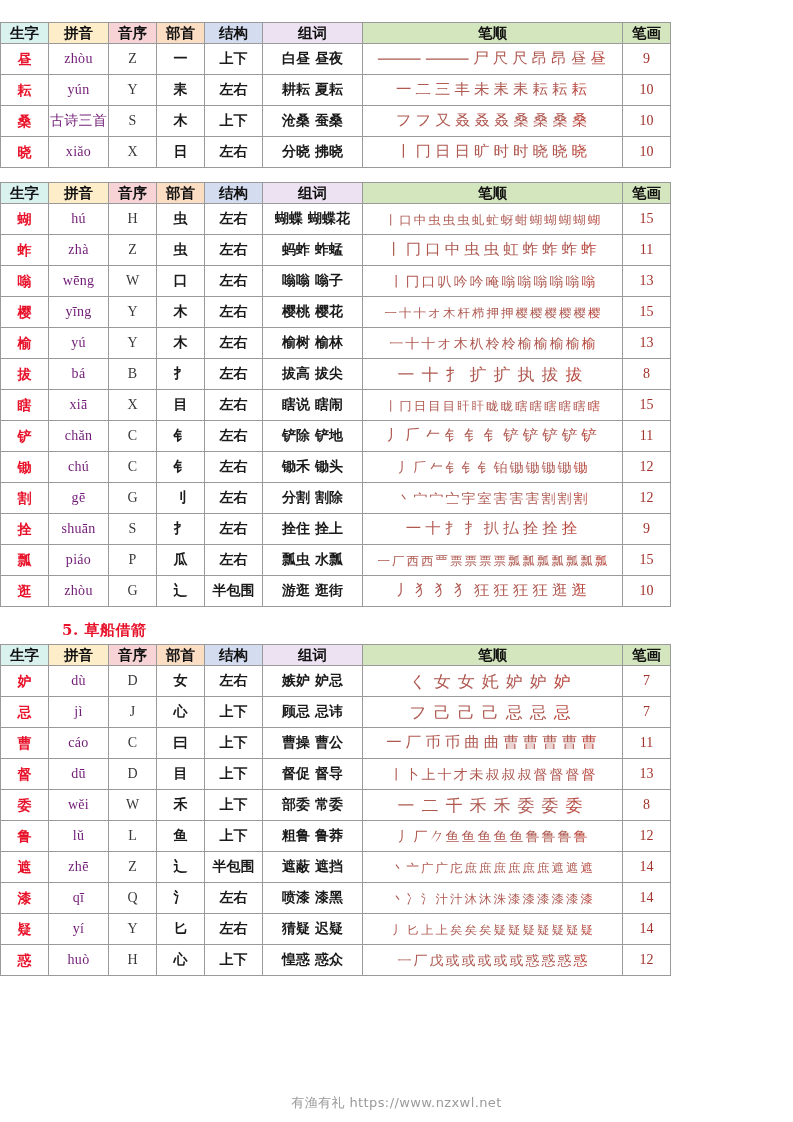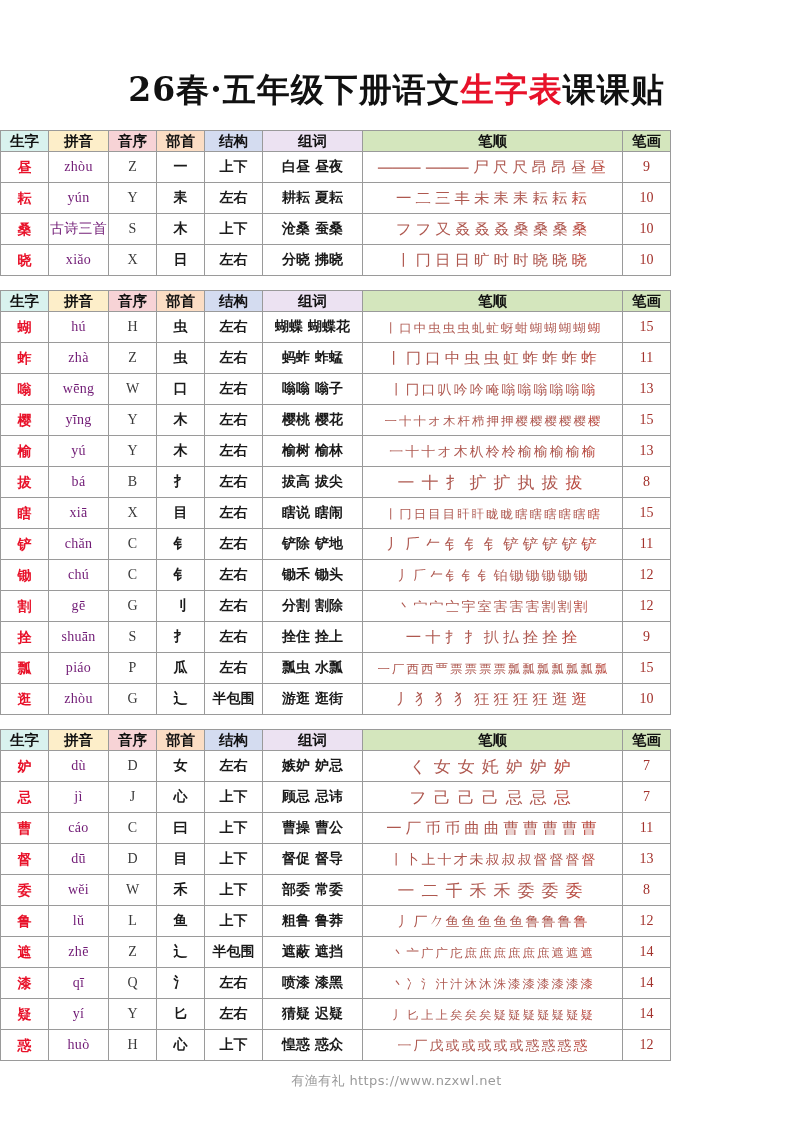--- a/index.html
+++ b/index.html
@@ -123,23 +123,20 @@
     color:#9a9a9a;
     font-family:"DejaVu Sans","Liberation Sans",sans-serif;
     letter-spacing:.4px;
   }
 </style>
 </head>
 <body>
 
 <div class="page">
 
-  <h1 class="title">
-    <span>26春·五年级下册语文</span><span class="hl">生字表</span><span>课课贴</span>
-  </h1>
 
   <div id="sections-root">
       <div class="sec-wrap first">
         <table class="zb">
           <colgroup>
             <col class="c-sz">
             <col class="c-py">
             <col class="c-yx">
             <col class="c-bs">
             <col class="c-jg">
@@ -355,20 +352,21 @@
               <td class="cell-radical">辶</td>
               <td class="cell-struct">半包围</td>
               <td class="cell-words">游逛 逛街</td>
               <td class="cell-strokes"><span class="sk" style="font-size: 15.5px; margin-right: 4px;">丿</span><span class="sk" style="font-size: 15.5px; margin-right: 4px;">犭</span><span class="sk" style="font-size: 15.5px; margin-right: 4px;">犭</span><span class="sk" style="font-size: 15.5px; margin-right: 4px;">犭</span><span class="sk" style="font-size: 15.5px; margin-right: 4px;">狂</span><span class="sk" style="font-size: 15.5px; margin-right: 4px;">狂</span><span class="sk" style="font-size: 15.5px; margin-right: 4px;">狂</span><span class="sk" style="font-size: 15.5px; margin-right: 4px;">狂</span><span class="sk" style="font-size: 15.5px; margin-right: 4px;">逛</span><span class="sk last" style="font-size: 15.5px; margin-right: 4px;">逛</span></td>
               <td class="cell-count">10</td>
             </tr>
           </tbody>
         </table>
       </div>
       <div class="sec-wrap">
+        <div class="section-title">5. 草船借箭</div>
         <table class="zb">
           <colgroup>
             <col class="c-sz">
             <col class="c-py">
             <col class="c-yx">
             <col class="c-bs">
             <col class="c-jg">
             <col class="c-zc">
             <col class="c-bx">
             <col class="c-bh">

